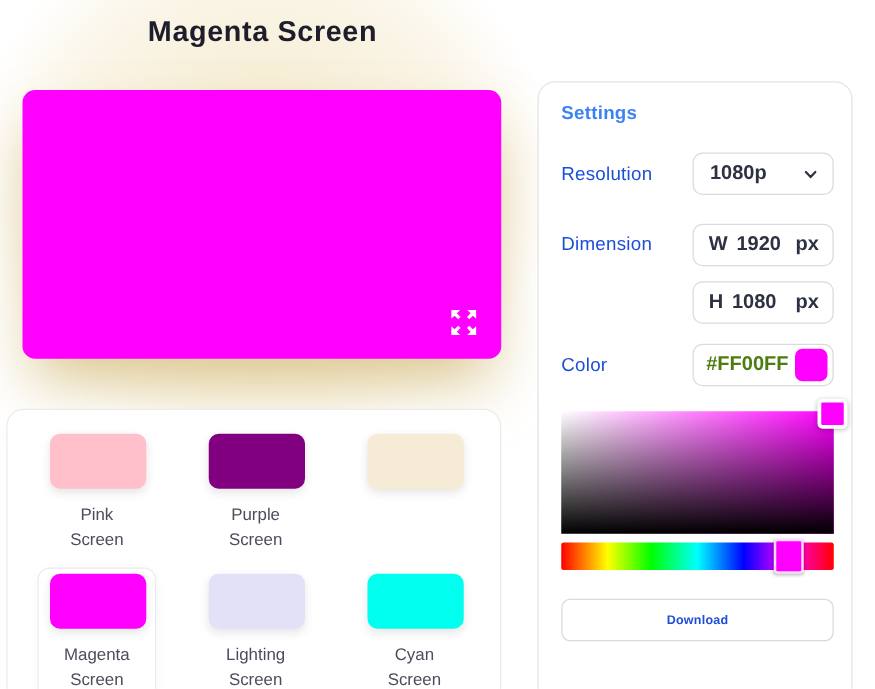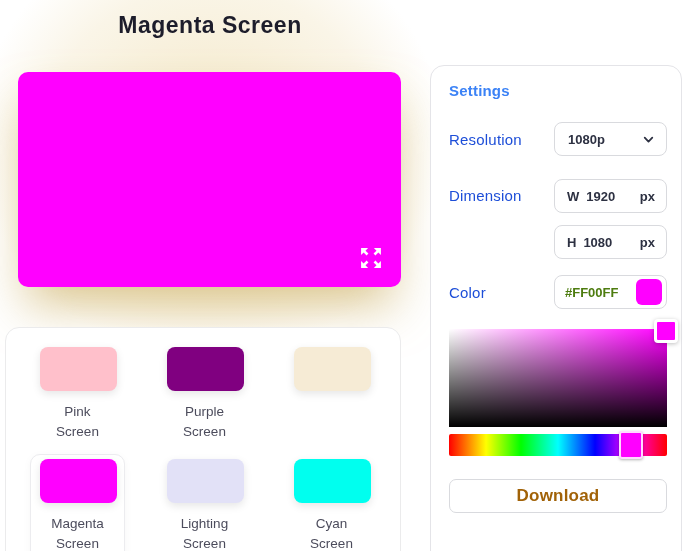--- a/index.html
+++ b/index.html
@@ -73,21 +73,21 @@
   .settings-heading { font-size:15px; font-weight:700; color:#3b82f6; letter-spacing:0.2px; }
 
   .srow { display:flex; justify-content:space-between; margin-top:23px; }
   .srow.center { align-items:center; }
   .slabel { font-size:15px; color:#1d4ed8; padding-top:8px; letter-spacing:0.2px; }
   .srow.center .slabel { padding-top:0; }
 
   .control {
     width:113px; height:34px; background:#fff;
     border:1px solid #d9dade; border-radius:8px;
-    display:flex; align-items:center; font-size:13px; font-weight:600; color:#2d3142;
+    display:flex; align-items:center; font-size:16px; font-weight:600; color:#2d3142;
   }
   .select-box { justify-content:space-between; padding:0 11px 0 13px; cursor:pointer; }
   .select-box svg { width:13px; height:13px; }
 
   .dim-stack { display:flex; flex-direction:column; gap:12px; }
   .dim-input { justify-content:space-between; padding:0 11px 0 12px; }
   .dim-input .pfx { margin-right:7px; }
   .dim-input .left { display:flex; align-items:center; }
 
   .color-input { justify-content:space-between; padding:0 4px 0 10px; color:#4d7c0f; }
@@ -114,21 +114,21 @@
   .hue-handle {
     position:absolute; top:-3px; width:24px; height:28px; margin-left:-12px;
     background:var(--accent,#FF00FF); border:2px solid rgba(255,255,255,0.85); border-radius:3px;
     box-shadow:0 1px 3px rgba(0,0,0,0.3); cursor:grab;
   }
 
   .download-btn {
     margin-top:23px; width:218px; height:34px;
     background:#fff; border:1px solid #d9dade; border-radius:7px;
     font-family:"Liberation Sans", sans-serif;
-    font-size:17px; font-weight:700; color:#a16207; letter-spacing:0.2px; cursor:pointer;
+    font-size:10px; font-weight:700; color:#1d4ed8; letter-spacing:0.2px; cursor:pointer;
   }
 </style>
 </head>
 <body>
 
 <div class="stage">
   <div class="glow"></div>
 
   <h1 class="page-title">Magenta Screen</h1>
 

